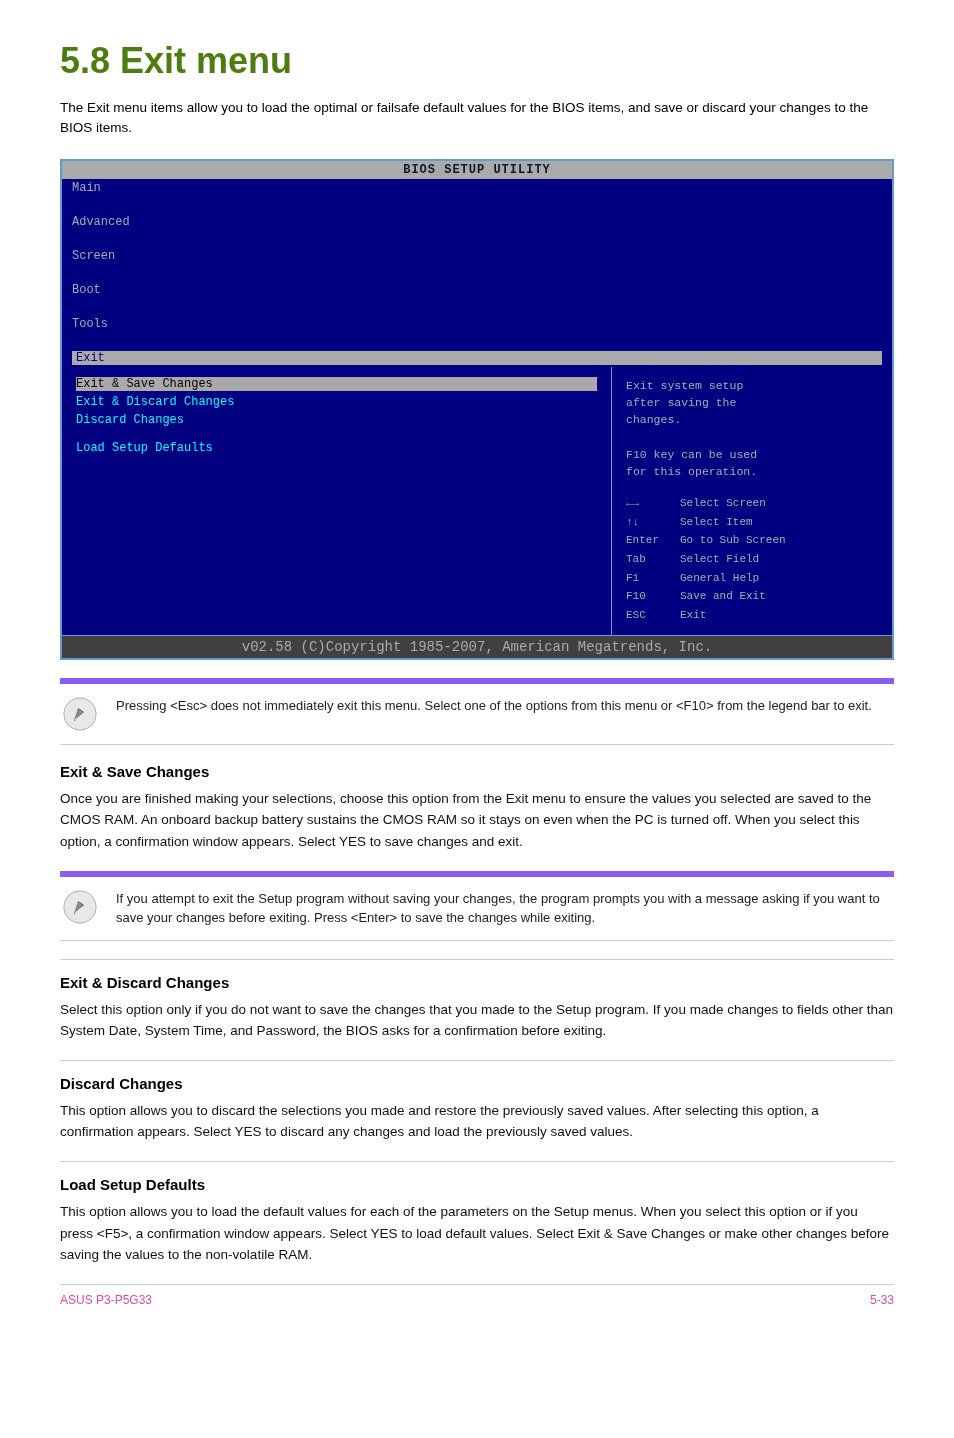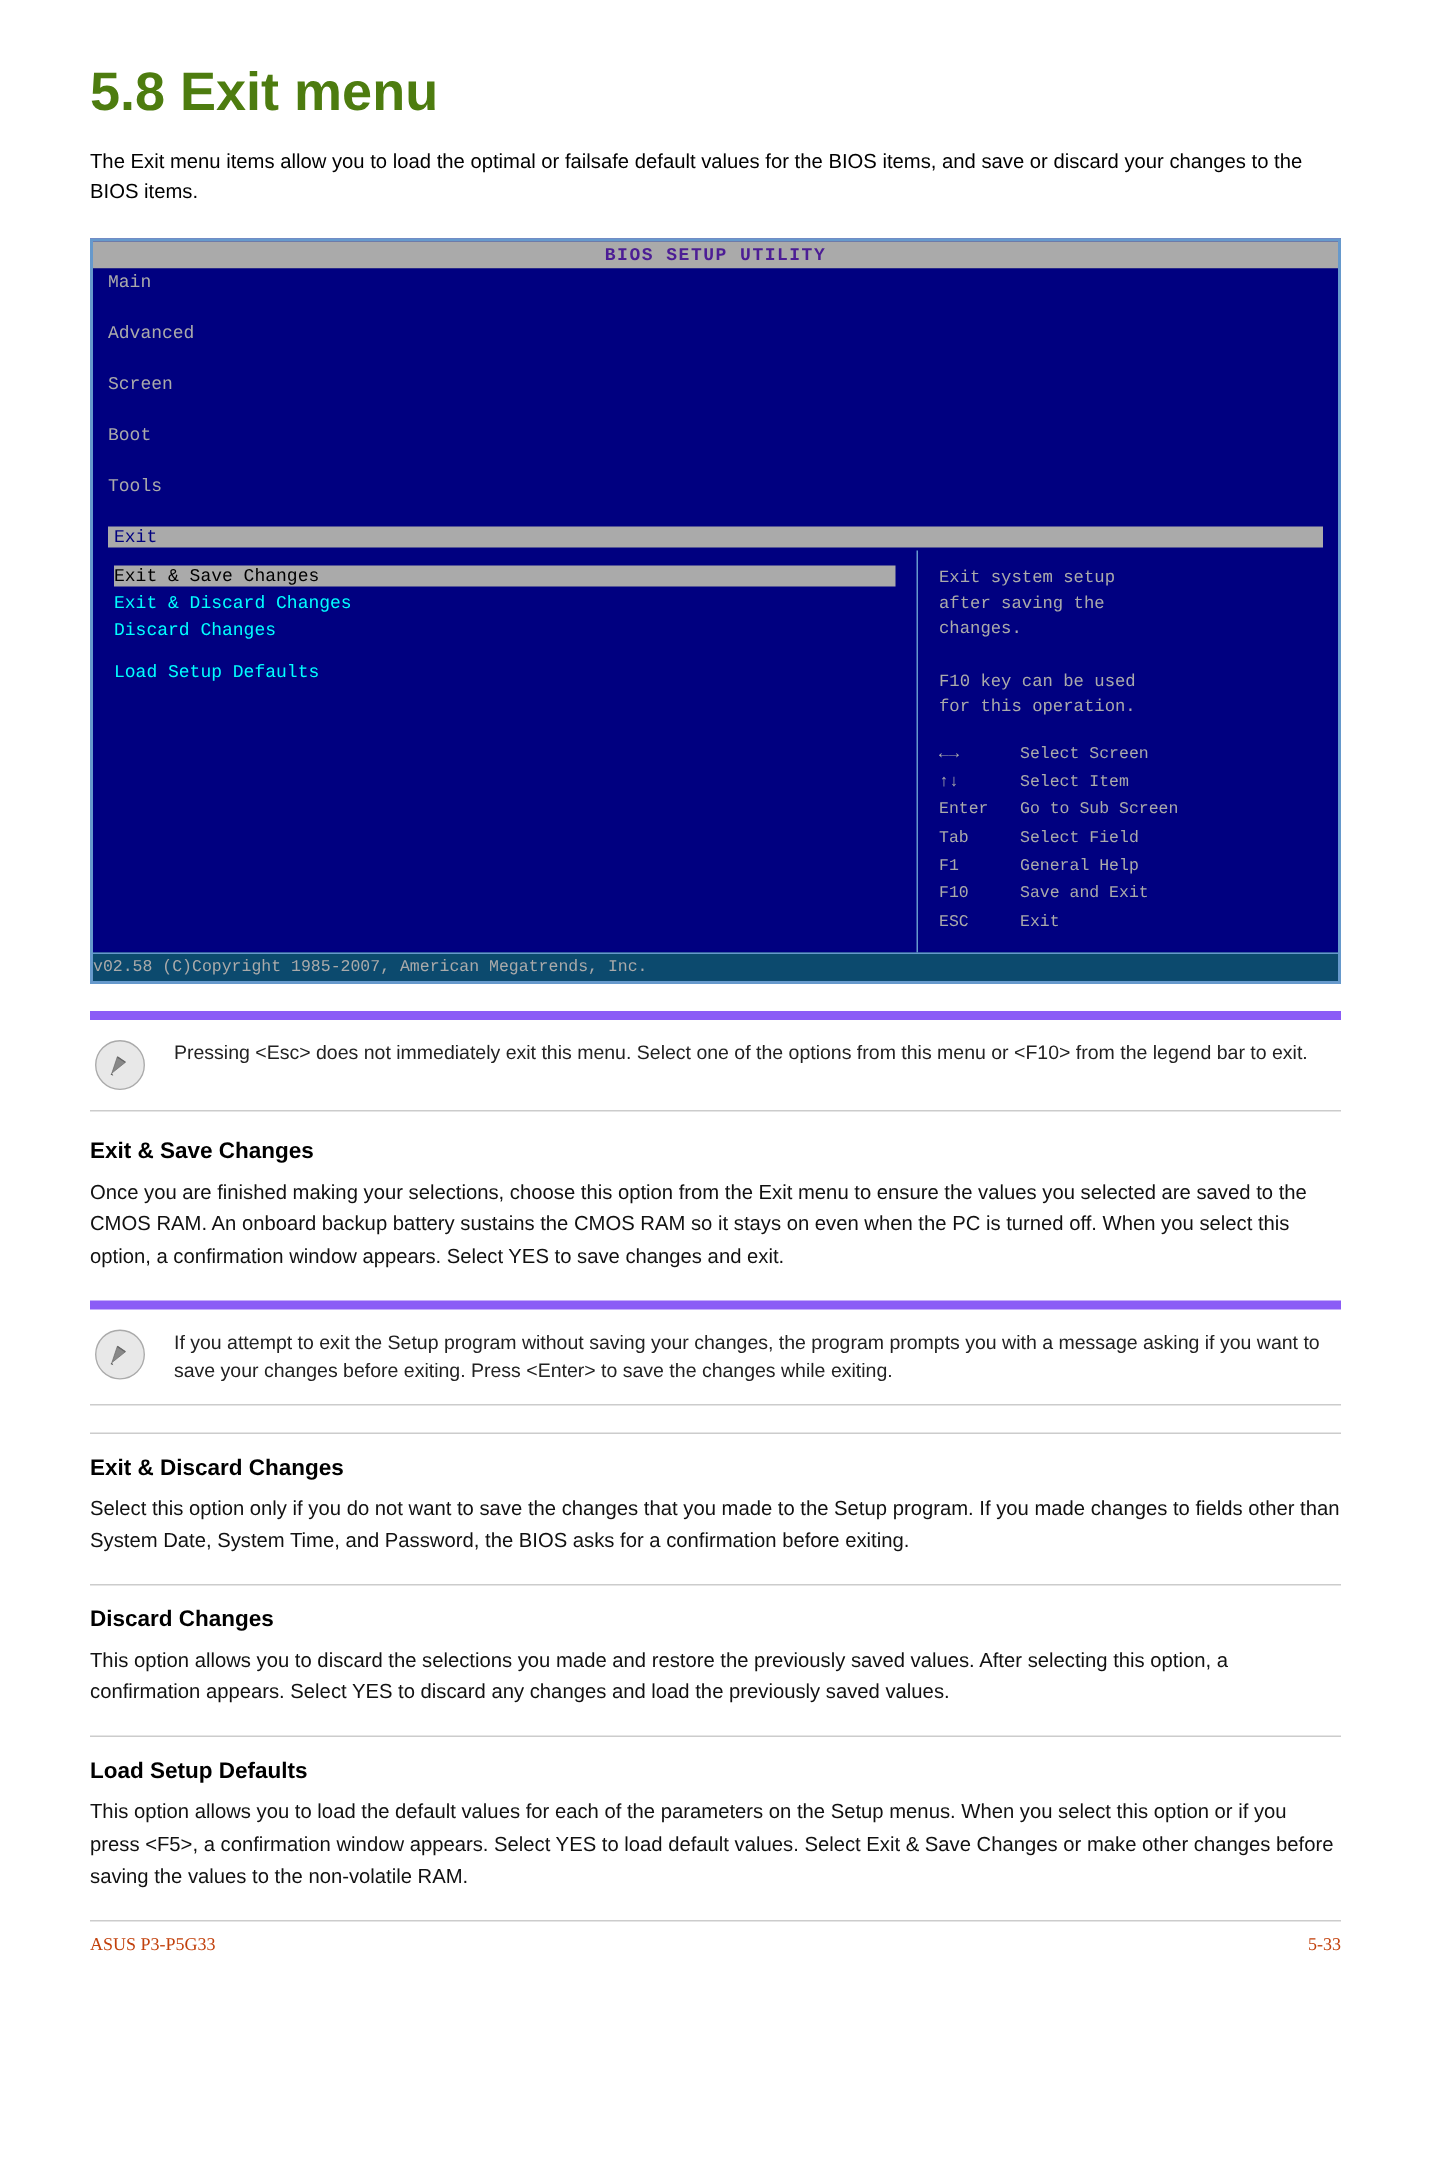--- a/index.html
+++ b/index.html
@@ -29,21 +29,21 @@
       border: 2px solid #6699cc;
       background: #000080;
       color: #ccc;
       font-family: 'Courier New', Courier, monospace;
       font-size: 12px;
       margin-bottom: 18px;
       width: 100%;
     }
     .bios-header {
       background: #aaaaaa;
-      color: #4c1d95;
+      color: #0f172a;
       text-align: center;
       padding: 2px 0;
       font-weight: bold;
       font-size: 12px;
       letter-spacing: 1px;
     }
     .bios-nav {
       background: #000080;
       color: #aaaaaa;
       display: flex;
@@ -94,24 +94,25 @@
     }
     .bios-right .legend .legend-row {
       display: flex;
       gap: 4px;
     }
     .bios-right .legend .legend-key {
       color: #aaaaaa;
       min-width: 50px;
     }
     .bios-footer {
-      background: #0c4a6e;
+      background: #404040;
       border-top: 1px solid #6699cc;
       color: #aaaaaa;
-      font-size: 11px;
+      text-align: center;
+      font-size: 14px;
       padding: 3px 0;
     }
 
     
     .note-box {
       display: flex;
       align-items: flex-start;
       border-top: 6px solid #8b5cf6;
       border-bottom: 1px solid #ccc;
       padding: 12px 0;
@@ -158,22 +159,21 @@
     }
 
     
     .page-footer {
       border-top: 1px solid #ccc;
       margin-top: 13px;
       padding-top: 8px;
       display: flex;
       justify-content: space-between;
       font-size: 12px;
-      color: #c2410c;
-      font-family: Liberation Serif, serif;
+      color: #ec4899;
     }
   </style>
 </head>
 <body>
 
 <h1 class="page-title">5.8   Exit menu</h1>
 
 <p class="intro-text">The Exit menu items allow you to load the optimal or failsafe default values for the BIOS items, and save or discard your changes to the BIOS items.</p>
 
 <div class="bios-box">

